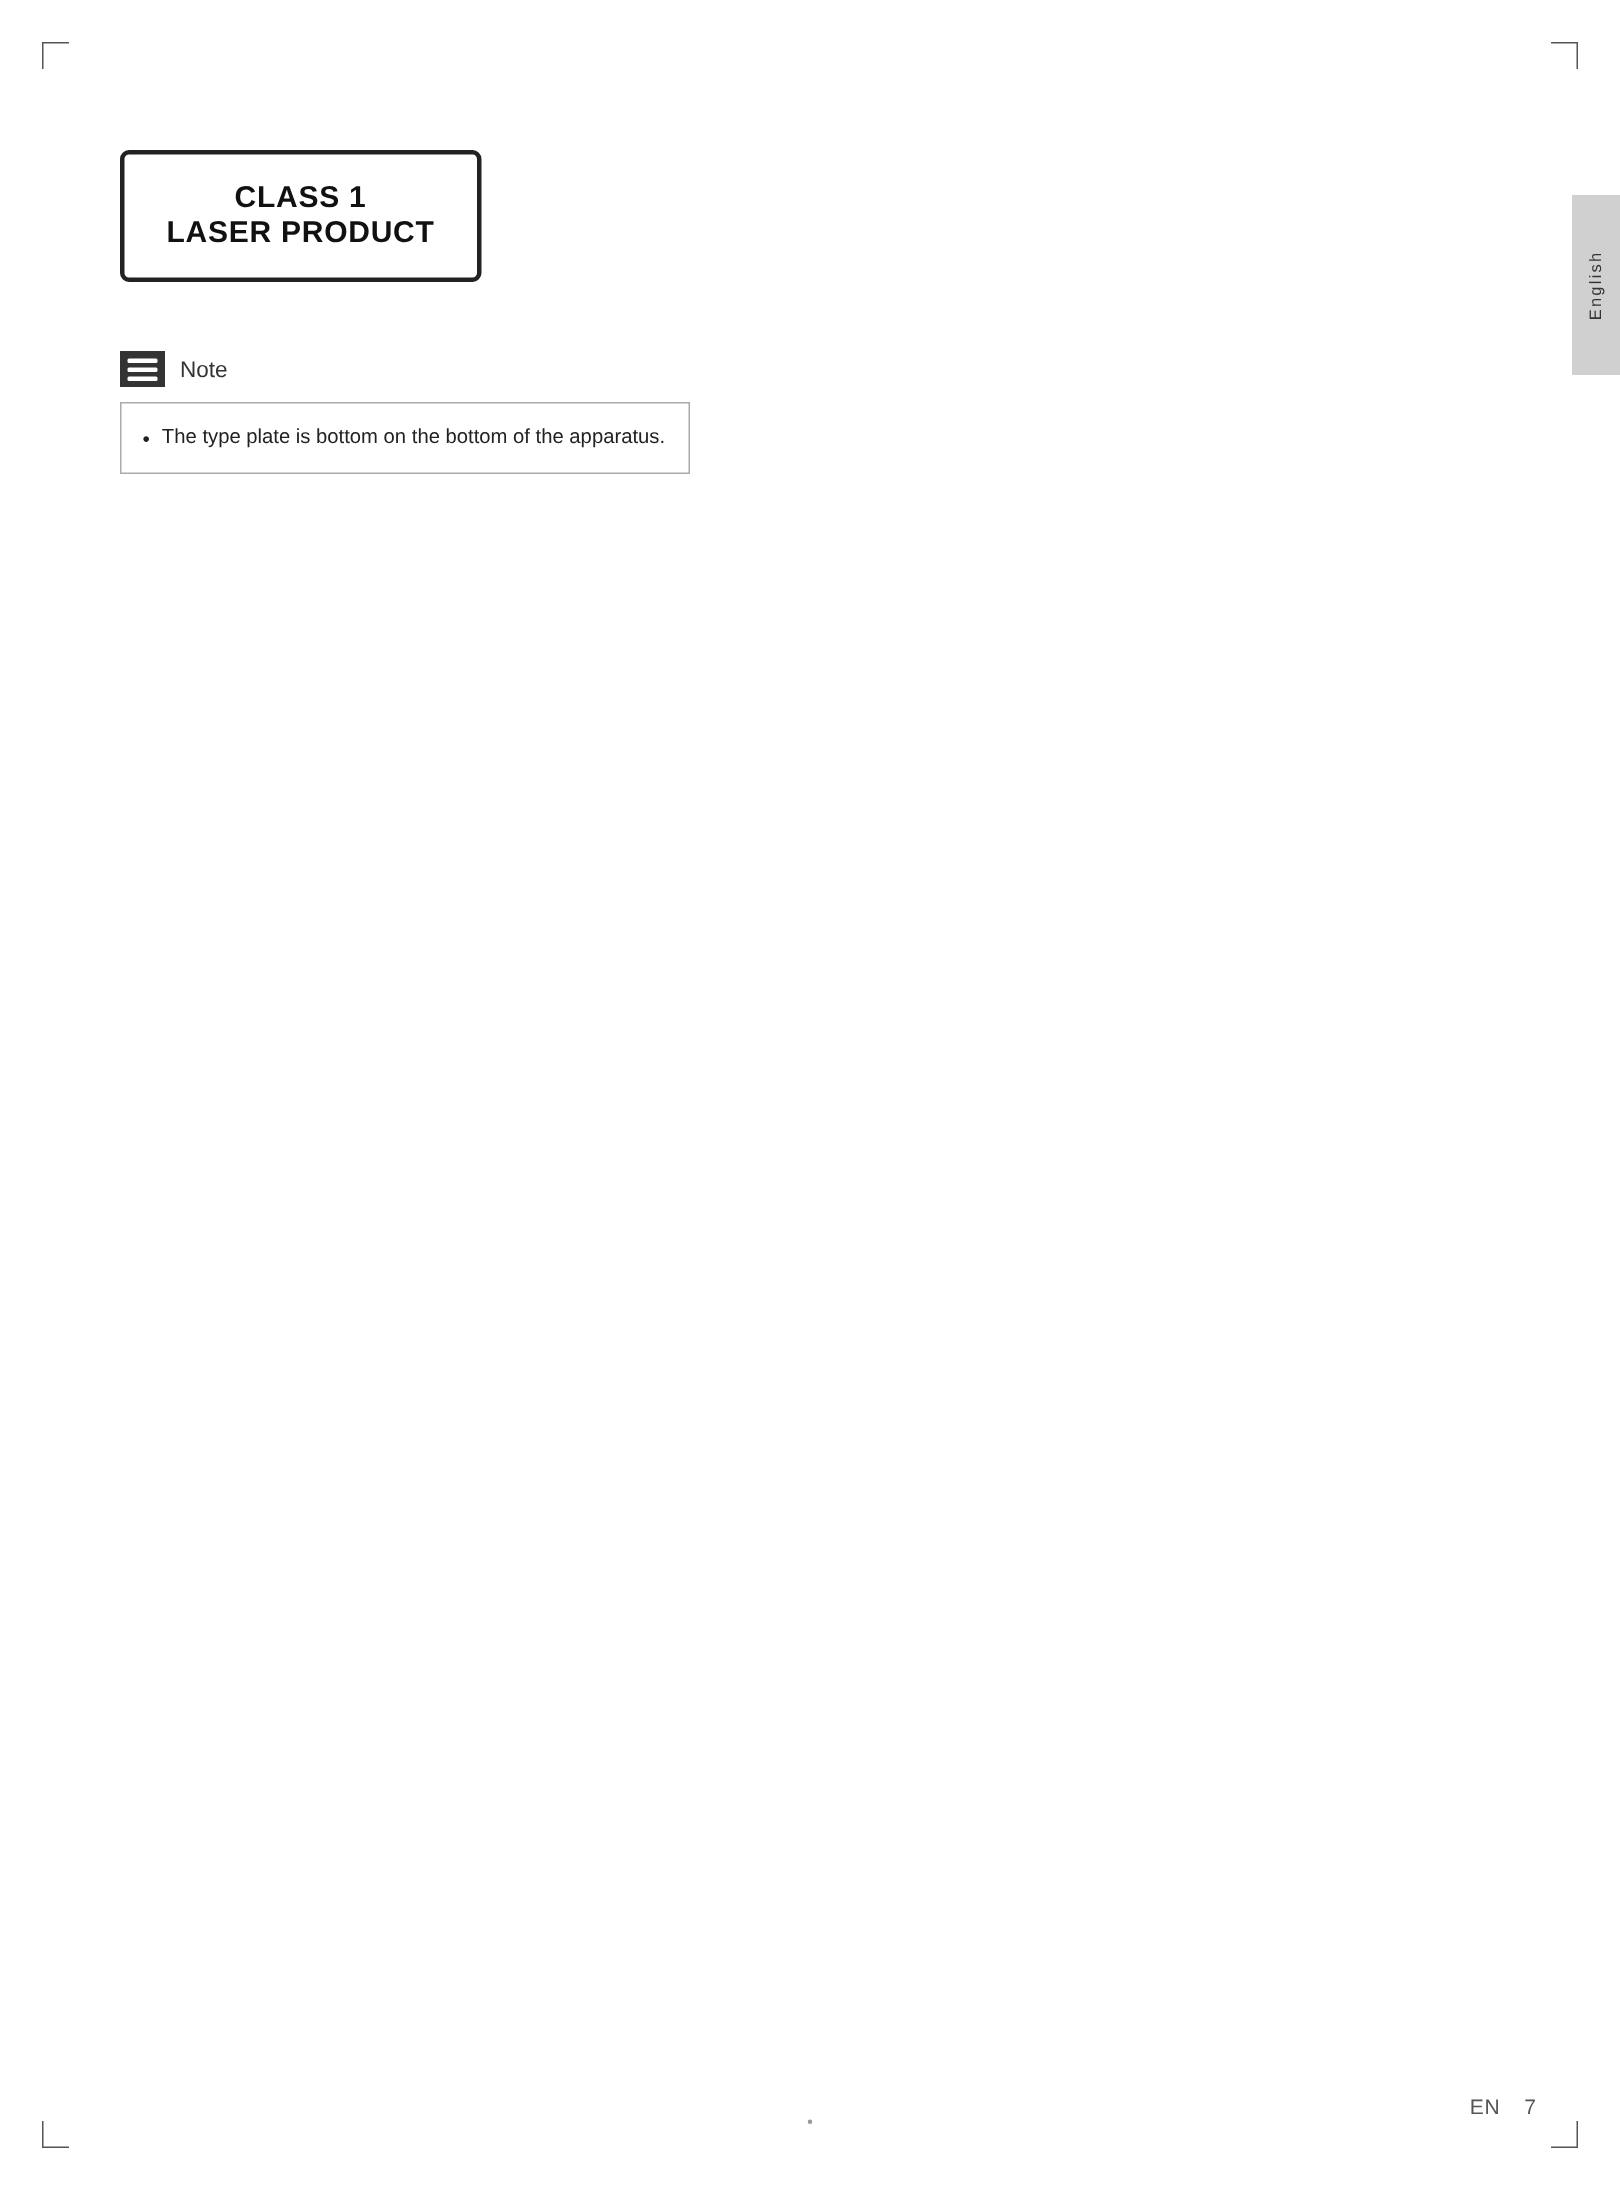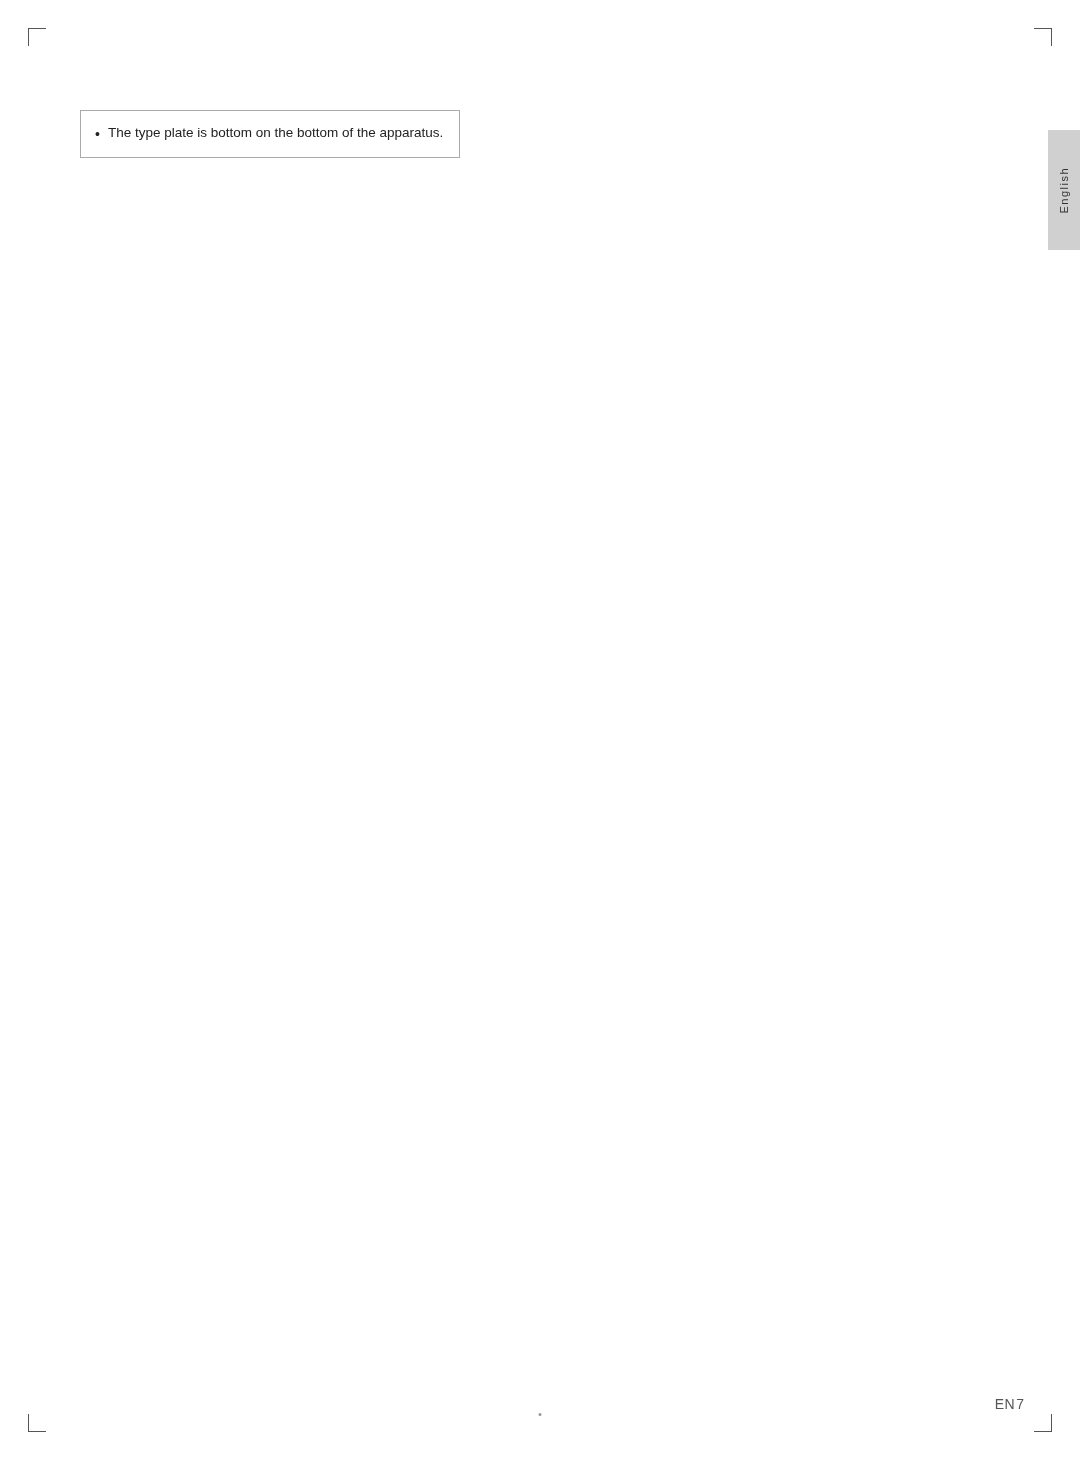--- a/index.html
+++ b/index.html
@@ -176,21 +176,21 @@
       font-size: 14px;
     }
 
     
     .page-footer {
       position: absolute;
       bottom: 48px;
       right: 56px;
       display: flex;
       align-items: center;
-      gap: 1px;
+      gap: 16px;
     }
 
     .footer-lang {
       font-size: 14px;
       color: #555;
       font-family: Arial, Helvetica, sans-serif;
       letter-spacing: 0.5px;
     }
 
     .footer-page {
@@ -219,23 +219,35 @@
 <div class="corner-bl"></div>
 <div class="corner-br"></div>
 
 <div class="sidebar-tab">
   <span class="sidebar-tab-label">English</span>
 </div>
 
 <div class="main-content">
 
   
+  <div class="laser-label-box">
+    <span class="laser-label-line1">CLASS 1</span>
+    <span class="laser-label-line2">LASER PRODUCT</span>
+  </div>
 
   
   <div class="note-section">
+    <div class="note-header">
+      <div class="note-icon">
+        <div class="note-icon-line"></div>
+        <div class="note-icon-line"></div>
+        <div class="note-icon-line"></div>
+      </div>
+      <span class="note-label">Note</span>
+    </div>
 
     <div class="note-box">
       <div class="note-bullet">
         <span class="bullet-dot">•</span>
         <span>The type plate is bottom on the bottom of the apparatus.</span>
       </div>
     </div>
   </div>
 
 </div>

